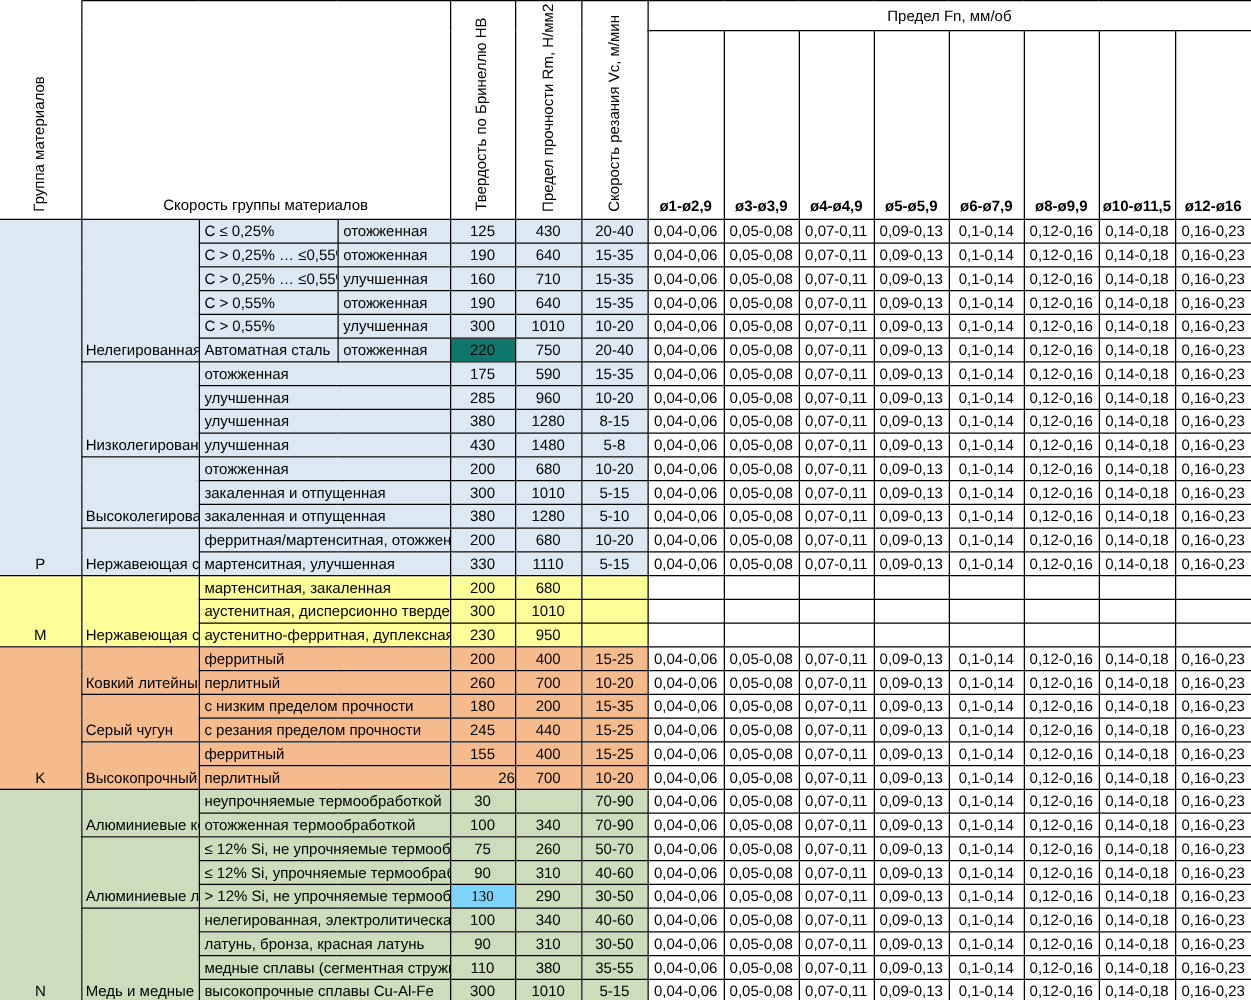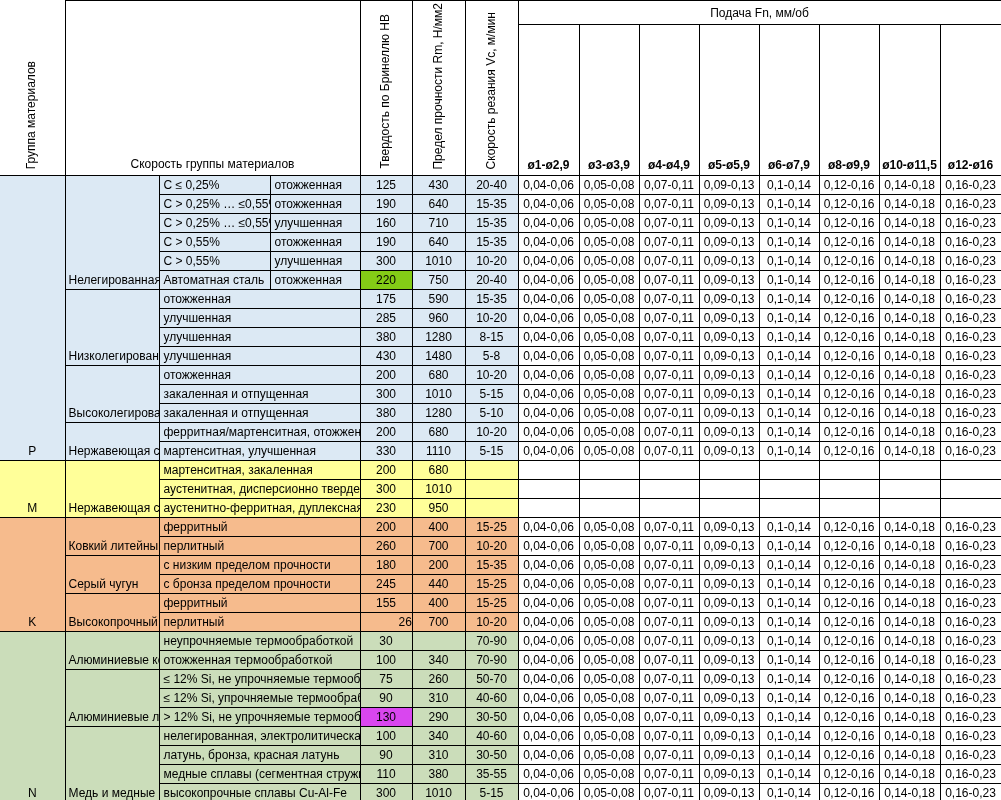--- a/index.html
+++ b/index.html
@@ -73,21 +73,21 @@
       <td rowspan="2" colspan="3" class="main-head">Скорость группы материалов</td>
       <td rowspan="2" class="vhead">
         <div class="vtext">Твердость по Бринеллю HB</div>
       </td>
       <td rowspan="2" class="vhead">
         <div class="vtext">Предел прочности Rm, Н/мм2</div>
       </td>
       <td rowspan="2" class="vhead">
         <div class="vtext">Скорость резания Vc, м/мин</div>
       </td>
-      <td colspan="8" class="feed-title">Подача Fn, мм/об</td>
+      <td colspan="8" class="feed-title">Предел Fn, мм/об</td>
     </tr>
     <tr class="h2">
       <td class="dia">ø1-ø2,9</td>
       <td class="dia">ø3-ø3,9</td>
       <td class="dia">ø4-ø4,9</td>
       <td class="dia">ø5-ø5,9</td>
       <td class="dia">ø6-ø7,9</td>
       <td class="dia">ø8-ø9,9</td>
       <td class="dia">ø10-ø11,5</td>
       <td class="dia">ø12-ø16</td>
@@ -167,21 +167,21 @@
         <td class="num" style="background: rgb(255, 255, 255);">0,07-0,11</td>
         <td class="num" style="background: rgb(255, 255, 255);">0,09-0,13</td>
         <td class="num" style="background: rgb(255, 255, 255);">0,1-0,14</td>
         <td class="num" style="background: rgb(255, 255, 255);">0,12-0,16</td>
         <td class="num" style="background: rgb(255, 255, 255);">0,14-0,18</td>
         <td class="num" style="background: rgb(255, 255, 255);">0,16-0,23</td>
       </tr>
       <tr>
         <td class="desc" style="background: rgb(220, 233, 244);">Автоматная сталь</td>
         <td class="desc" style="background: rgb(220, 233, 244);">отожженная</td>
-        <td class="num" style="background: #84cc16;">220</td>
+        <td class="num" style="background: #0f766e;">220</td>
         <td class="num" style="background: rgb(220, 233, 244);">750</td>
         <td class="num" style="background: rgb(220, 233, 244);">20-40</td>
         <td class="num" style="background: rgb(255, 255, 255);">0,04-0,06</td>
         <td class="num" style="background: rgb(255, 255, 255);">0,05-0,08</td>
         <td class="num" style="background: rgb(255, 255, 255);">0,07-0,11</td>
         <td class="num" style="background: rgb(255, 255, 255);">0,09-0,13</td>
         <td class="num" style="background: rgb(255, 255, 255);">0,1-0,14</td>
         <td class="num" style="background: rgb(255, 255, 255);">0,12-0,16</td>
         <td class="num" style="background: rgb(255, 255, 255);">0,14-0,18</td>
         <td class="num" style="background: rgb(255, 255, 255);">0,16-0,23</td>
@@ -398,21 +398,21 @@
         <td class="num" style="background: rgb(255, 255, 255);">0,04-0,06</td>
         <td class="num" style="background: rgb(255, 255, 255);">0,05-0,08</td>
         <td class="num" style="background: rgb(255, 255, 255);">0,07-0,11</td>
         <td class="num" style="background: rgb(255, 255, 255);">0,09-0,13</td>
         <td class="num" style="background: rgb(255, 255, 255);">0,1-0,14</td>
         <td class="num" style="background: rgb(255, 255, 255);">0,12-0,16</td>
         <td class="num" style="background: rgb(255, 255, 255);">0,14-0,18</td>
         <td class="num" style="background: rgb(255, 255, 255);">0,16-0,23</td>
       </tr>
       <tr>
-        <td class="desc" colspan="2" style="background: rgb(246, 187, 141);">с бронза пределом прочности</td>
+        <td class="desc" colspan="2" style="background: rgb(246, 187, 141);">с резания пределом прочности</td>
         <td class="num" style="background: rgb(246, 187, 141);">245</td>
         <td class="num" style="background: rgb(246, 187, 141);">440</td>
         <td class="num" style="background: rgb(246, 187, 141);">15-25</td>
         <td class="num" style="background: rgb(255, 255, 255);">0,04-0,06</td>
         <td class="num" style="background: rgb(255, 255, 255);">0,05-0,08</td>
         <td class="num" style="background: rgb(255, 255, 255);">0,07-0,11</td>
         <td class="num" style="background: rgb(255, 255, 255);">0,09-0,13</td>
         <td class="num" style="background: rgb(255, 255, 255);">0,1-0,14</td>
         <td class="num" style="background: rgb(255, 255, 255);">0,12-0,16</td>
         <td class="num" style="background: rgb(255, 255, 255);">0,14-0,18</td>
@@ -501,21 +501,21 @@
         <td class="num" style="background: rgb(255, 255, 255);">0,05-0,08</td>
         <td class="num" style="background: rgb(255, 255, 255);">0,07-0,11</td>
         <td class="num" style="background: rgb(255, 255, 255);">0,09-0,13</td>
         <td class="num" style="background: rgb(255, 255, 255);">0,1-0,14</td>
         <td class="num" style="background: rgb(255, 255, 255);">0,12-0,16</td>
         <td class="num" style="background: rgb(255, 255, 255);">0,14-0,18</td>
         <td class="num" style="background: rgb(255, 255, 255);">0,16-0,23</td>
       </tr>
       <tr>
         <td class="desc" colspan="2" style="background: rgb(203, 221, 186);">&gt; 12% Si, не упрочняемые термообработкой</td>
-        <td class="num" style="background: #d946ef;">130</td>
+        <td class="num" style="background: #7dd3fc; font-family: Liberation Serif, serif;">130</td>
         <td class="num" style="background: rgb(203, 221, 186);">290</td>
         <td class="num" style="background: rgb(203, 221, 186);">30-50</td>
         <td class="num" style="background: rgb(255, 255, 255);">0,04-0,06</td>
         <td class="num" style="background: rgb(255, 255, 255);">0,05-0,08</td>
         <td class="num" style="background: rgb(255, 255, 255);">0,07-0,11</td>
         <td class="num" style="background: rgb(255, 255, 255);">0,09-0,13</td>
         <td class="num" style="background: rgb(255, 255, 255);">0,1-0,14</td>
         <td class="num" style="background: rgb(255, 255, 255);">0,12-0,16</td>
         <td class="num" style="background: rgb(255, 255, 255);">0,14-0,18</td>
         <td class="num" style="background: rgb(255, 255, 255);">0,16-0,23</td>

